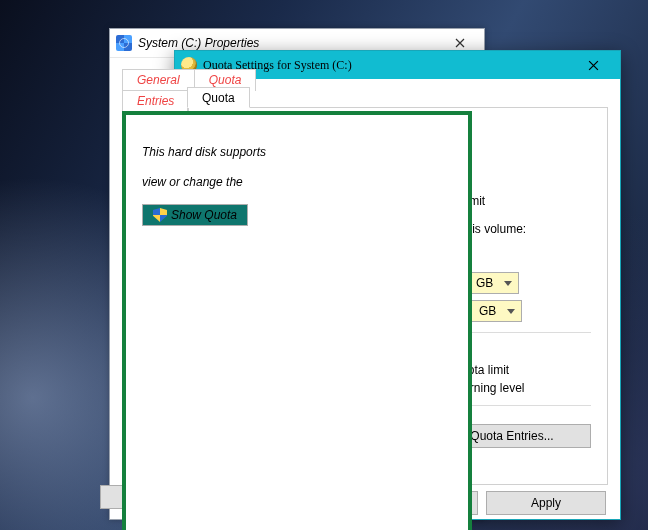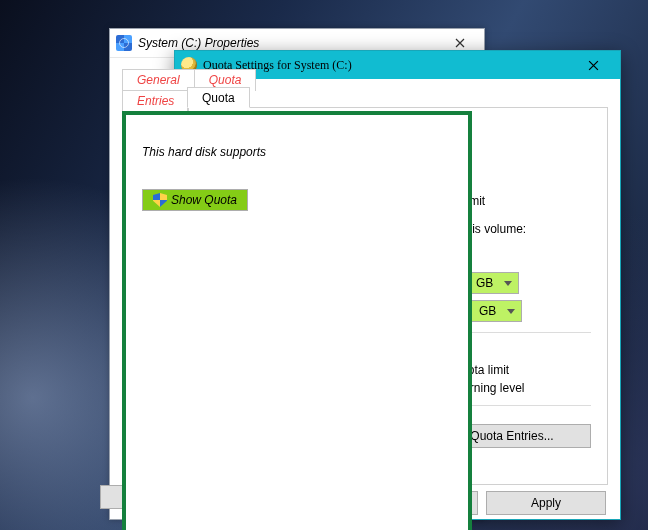--- a/index.html
+++ b/index.html
@@ -101,21 +101,21 @@
     background:#fff;
   }
   .win-bg .para {
     font-size: 12px;
     line-height: 15px;
     color: #000;
   }
   .win-bg .quota-btn {
     margin-top: 14px;
     border: 1px solid #adadad;
-    background: #84cc16;
+    background: #0f766e;
     padding: 3px 10px;
     display: inline-flex;
     align-items: center;
     gap: 4px;
     font-size: 12px;
   }
   .shield {
     width: 14px; height: 14px;
     display: inline-block;
     background: conic-gradient(#ffd24a 0 90deg, #2a6cd4 90deg 180deg, #ffd24a 180deg 270deg, #2a6cd4 270deg 360deg);
@@ -282,21 +282,21 @@
     text-align: right;
     padding: 0 6px;
     box-sizing: border-box;
     font-family: inherit;
     font-size: 12px;
   }
   .combo {
     width: 52px;
     height: 22px;
     border: 1px solid #adadad;
-    background: #bef264;
+    background: #fef9c3;
     display: inline-flex;
     align-items: center;
     justify-content: space-between;
     padding: 0 6px 0 8px;
     box-sizing: border-box;
     font-size: 12px;
   }
   .combo .chev {
     width: 0; height: 0;
     border-left: 4px solid transparent;
@@ -353,20 +353,21 @@
       <div class="tab tab-inactive">General</div>
       <div class="tab tab-inactive">Quota</div>
     </div>
     <div class="tabs-row tab-row2">
       <div class="tab tab-inactive">Entries</div>
     </div>
     <div class="tabpane">
       <div class="para">
         <span>This hard disk supports</span><br>
         <br>
+        <span>view or change the</span>
       </div>
       <div class="quota-btn">
         <span class="shield"></span>
         <span>Show Quota</span>
       </div>
     </div>
   </div>
   <div class="footer">
     <div class="std-btn">OK</div>
     <div class="std-btn">Cancel</div>

